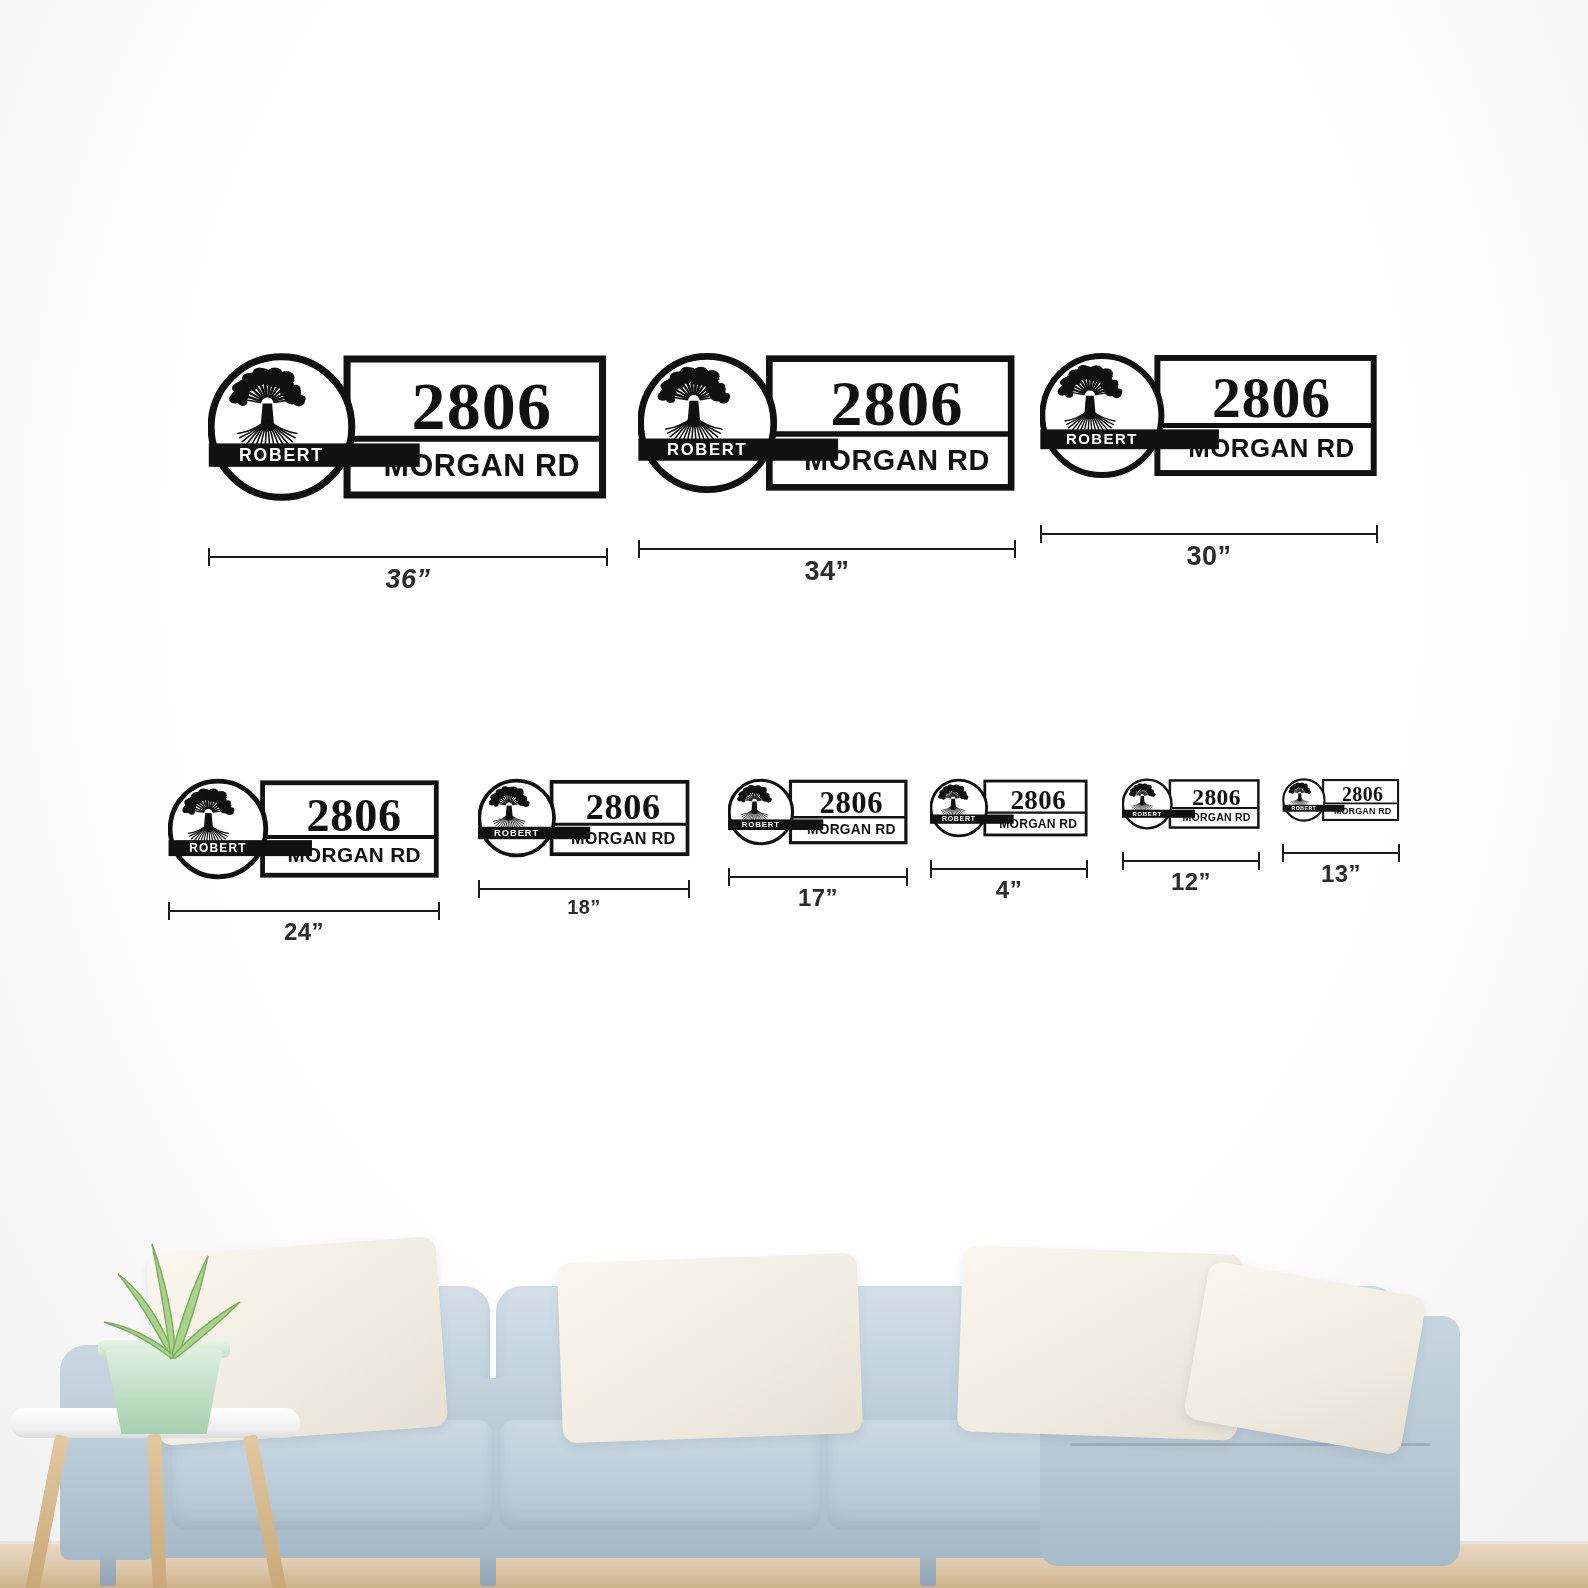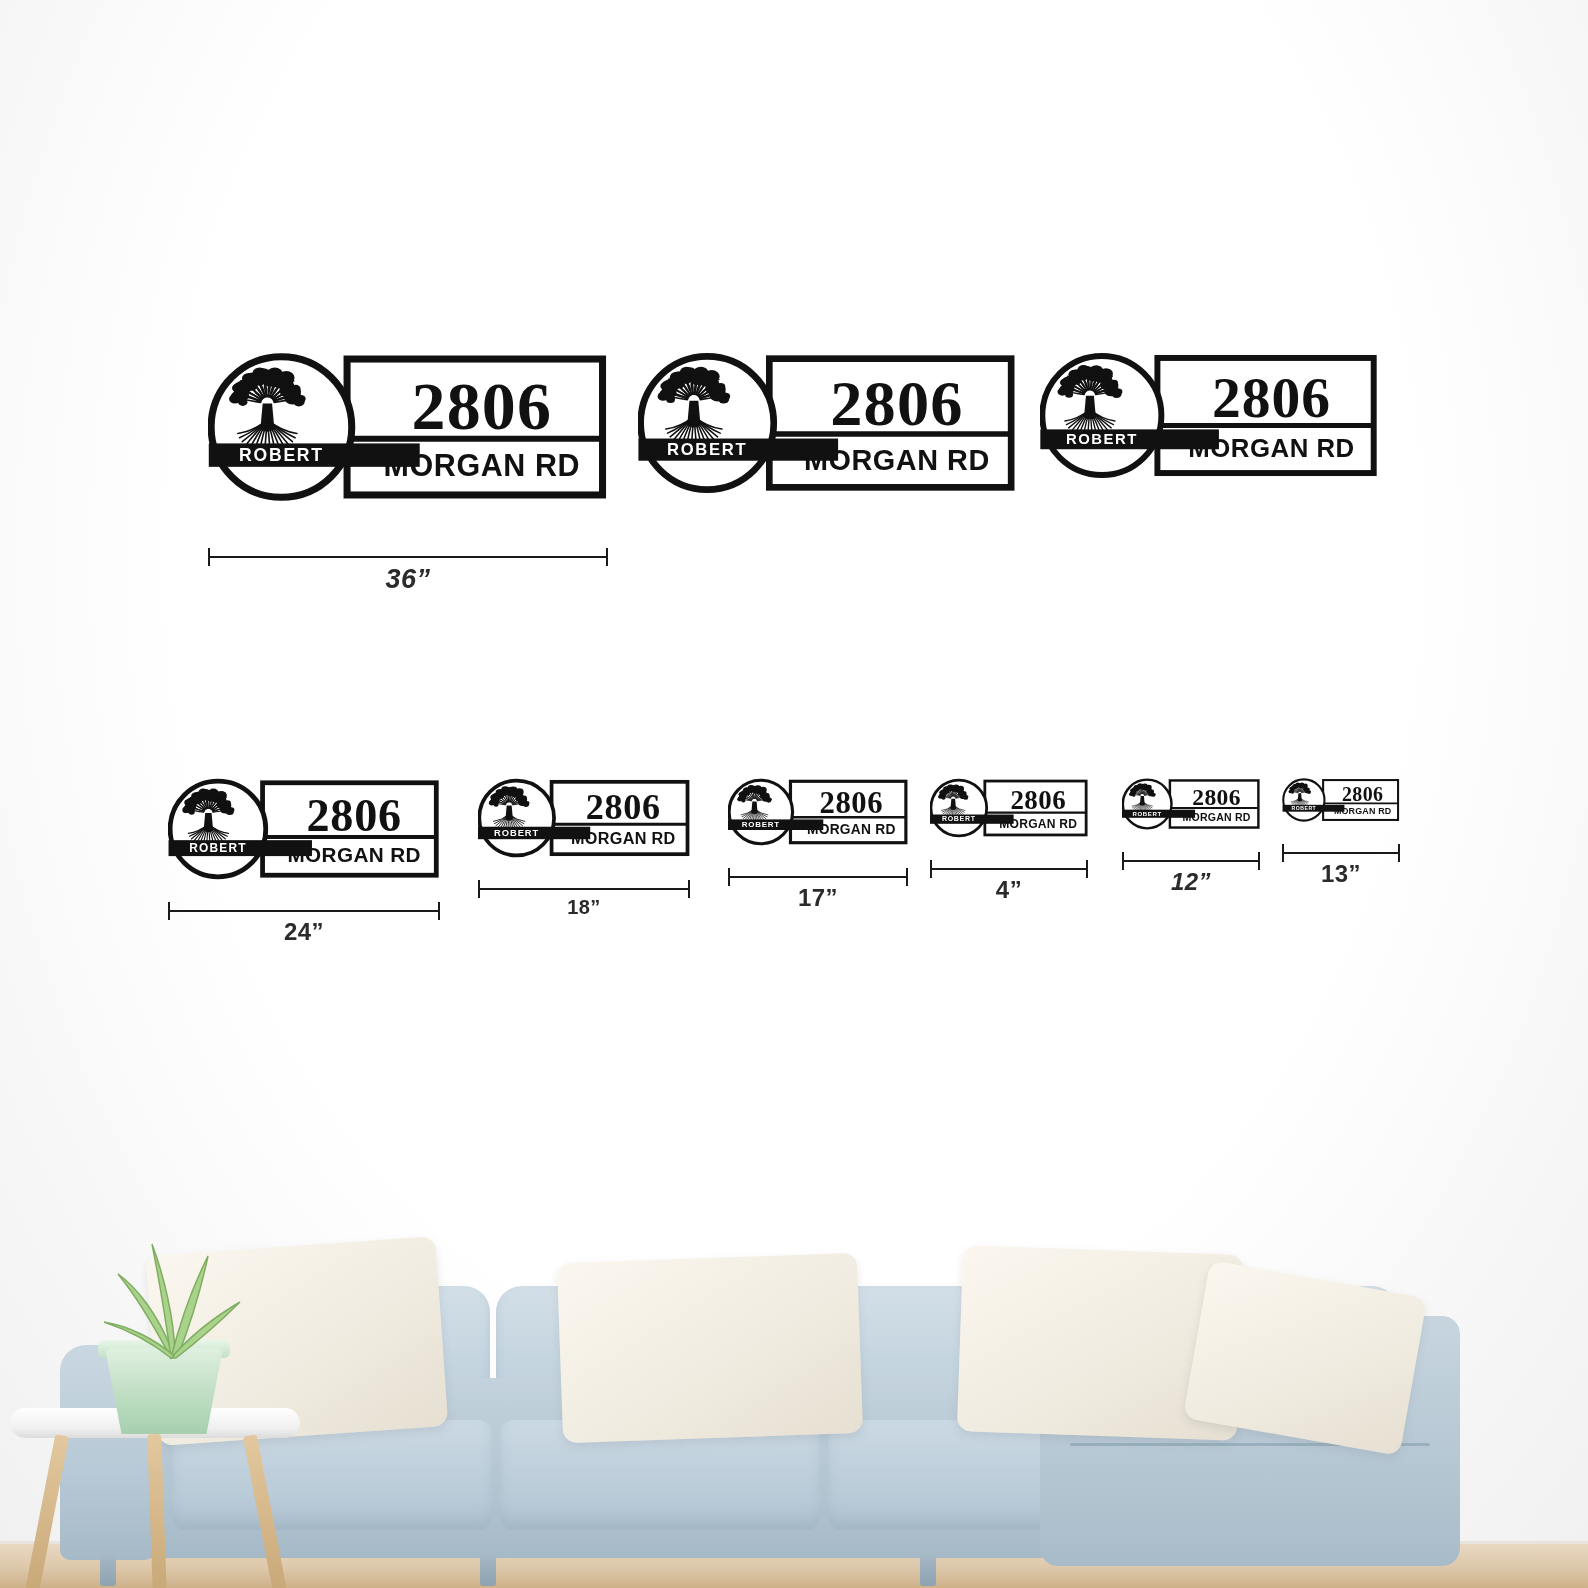--- a/index.html
+++ b/index.html
@@ -445,20 +445,26 @@
                 <path d="M50 58 Q38.2 68.0 26.3 73.1" fill="none" stroke="#111" stroke-width="1.4" stroke-linecap="round"></path>
                 <path d="M50 58 Q37.4 68.0 24.8 69.5" fill="none" stroke="#111" stroke-width="1.4" stroke-linecap="round"></path>
               </g>
 
     <rect x="0" y="78" width="180" height="20" fill="#111"></rect>
     <text x="62" y="93" text-anchor="middle" font-family="Liberation Sans, sans-serif" font-weight="700" font-size="15" letter-spacing="1.5" fill="#fff">ROBERT</text>
 
     <line x1="118" y1="78" x2="336" y2="78" stroke="#111" stroke-width="0"></line>
   </svg>
           </div>
+          <div class="dim" style="margin-top: 46px;">
+            <div class="bar"></div>
+            <div class="cap left"></div>
+            <div class="cap right"></div>
+            <div class="label" style="font-size:27px">34”</div>
+          </div>
         </div>
         <div class="sign-item" style="left: 1040px; top: 0px; width: 338px; align-items: stretch;">
           <div class="plaque" style="height: 127px; display: flex; align-items: flex-end;">
   <svg width="338" height="127" viewBox="0 0 340 128" xmlns="http://www.w3.org/2000/svg">
 
     <rect x="118" y="6" width="218" height="116" fill="none" stroke="#111" stroke-width="6"></rect>
 
     <line x1="118" y1="74" x2="336" y2="74" stroke="#111" stroke-width="5"></line>
 
     <text x="233" y="66" text-anchor="middle" font-family="Liberation Serif, serif" font-weight="700" font-size="58" letter-spacing="1" fill="#111">2806</text>
@@ -545,20 +551,26 @@
                 <path d="M50 58 Q38.2 68.0 26.3 73.1" fill="none" stroke="#111" stroke-width="1.4" stroke-linecap="round"></path>
                 <path d="M50 58 Q37.4 68.0 24.8 69.5" fill="none" stroke="#111" stroke-width="1.4" stroke-linecap="round"></path>
               </g>
 
     <rect x="0" y="78" width="180" height="20" fill="#111"></rect>
     <text x="62" y="93" text-anchor="middle" font-family="Liberation Sans, sans-serif" font-weight="700" font-size="15" letter-spacing="1.5" fill="#fff">ROBERT</text>
 
     <line x1="118" y1="78" x2="336" y2="78" stroke="#111" stroke-width="0"></line>
   </svg>
           </div>
+          <div class="dim" style="margin-top: 46px;">
+            <div class="bar"></div>
+            <div class="cap left"></div>
+            <div class="cap right"></div>
+            <div class="label" style="font-size:27px">30”</div>
+          </div>
         </div>
       </div>
       <div class="sign-row" style="left: 0px; top: 778px; width: 1588px;">
         <div class="sign-item" style="left: 168px; top: 0px; width: 272px;">
           <div class="plaque" style="height: 102px; display: flex; align-items: flex-end;">
   <svg width="272" height="102" viewBox="0 0 340 128" xmlns="http://www.w3.org/2000/svg">
 
     <rect x="118" y="6" width="218" height="116" fill="none" stroke="#111" stroke-width="6"></rect>
 
     <line x1="118" y1="74" x2="336" y2="74" stroke="#111" stroke-width="5"></line>
@@ -1071,21 +1083,21 @@
                 <path d="M50 58 Q38.2 68.0 26.3 73.1" fill="none" stroke="#111" stroke-width="1.4" stroke-linecap="round"></path>
                 <path d="M50 58 Q37.4 68.0 24.8 69.5" fill="none" stroke="#111" stroke-width="1.4" stroke-linecap="round"></path>
               </g>
 
     <rect x="0" y="78" width="180" height="20" fill="#111"></rect>
     <text x="62" y="93" text-anchor="middle" font-family="Liberation Sans, sans-serif" font-weight="700" font-size="15" letter-spacing="1.5" fill="#fff">ROBERT</text>
 
     <line x1="118" y1="78" x2="336" y2="78" stroke="#111" stroke-width="0"></line>
   </svg>
           </div>
-          <div class="dim" style="margin-top: 22px; font-style: italic;">
+          <div class="dim" style="margin-top: 22px;">
             <div class="bar"></div>
             <div class="cap left"></div>
             <div class="cap right"></div>
             <div class="label" style="font-size:24px">12”</div>
           </div>
         </div>
         <div class="sign-item" style="left: 1282px; top: 0px; width: 118px;">
           <div class="plaque" style="height: 44px; display: flex; align-items: flex-end;">
   <svg width="118" height="44" viewBox="0 0 340 128" xmlns="http://www.w3.org/2000/svg">
 

